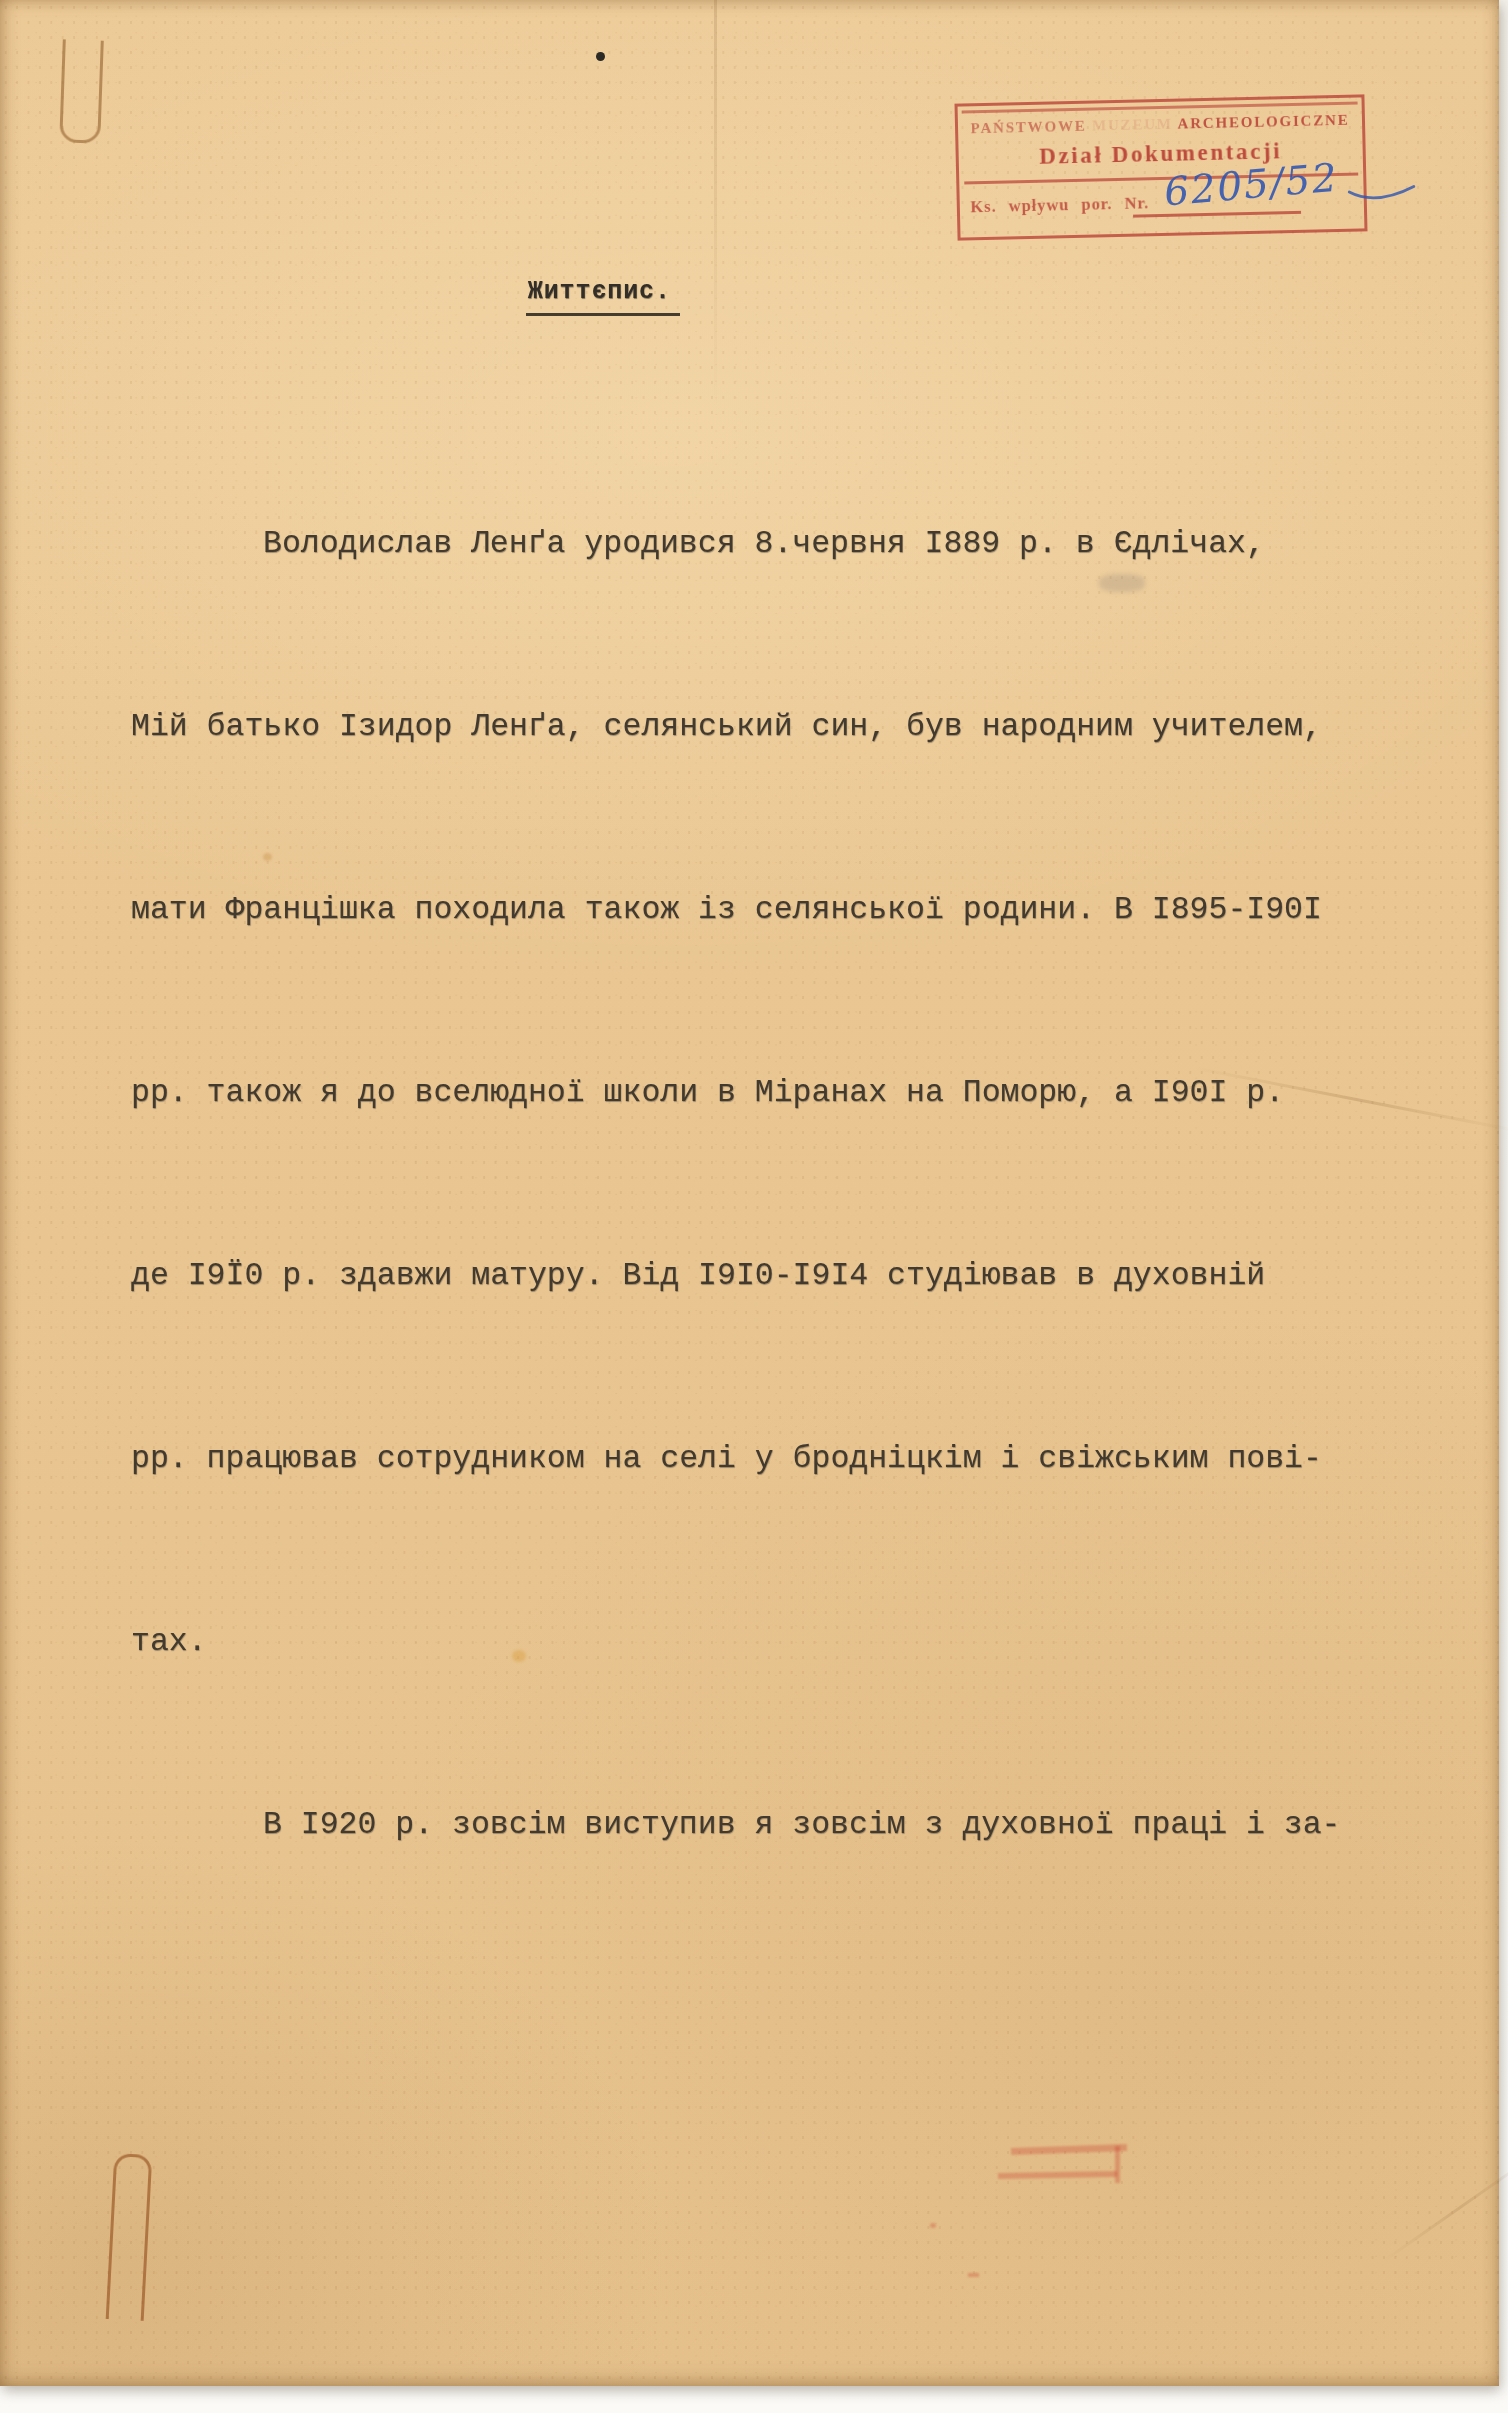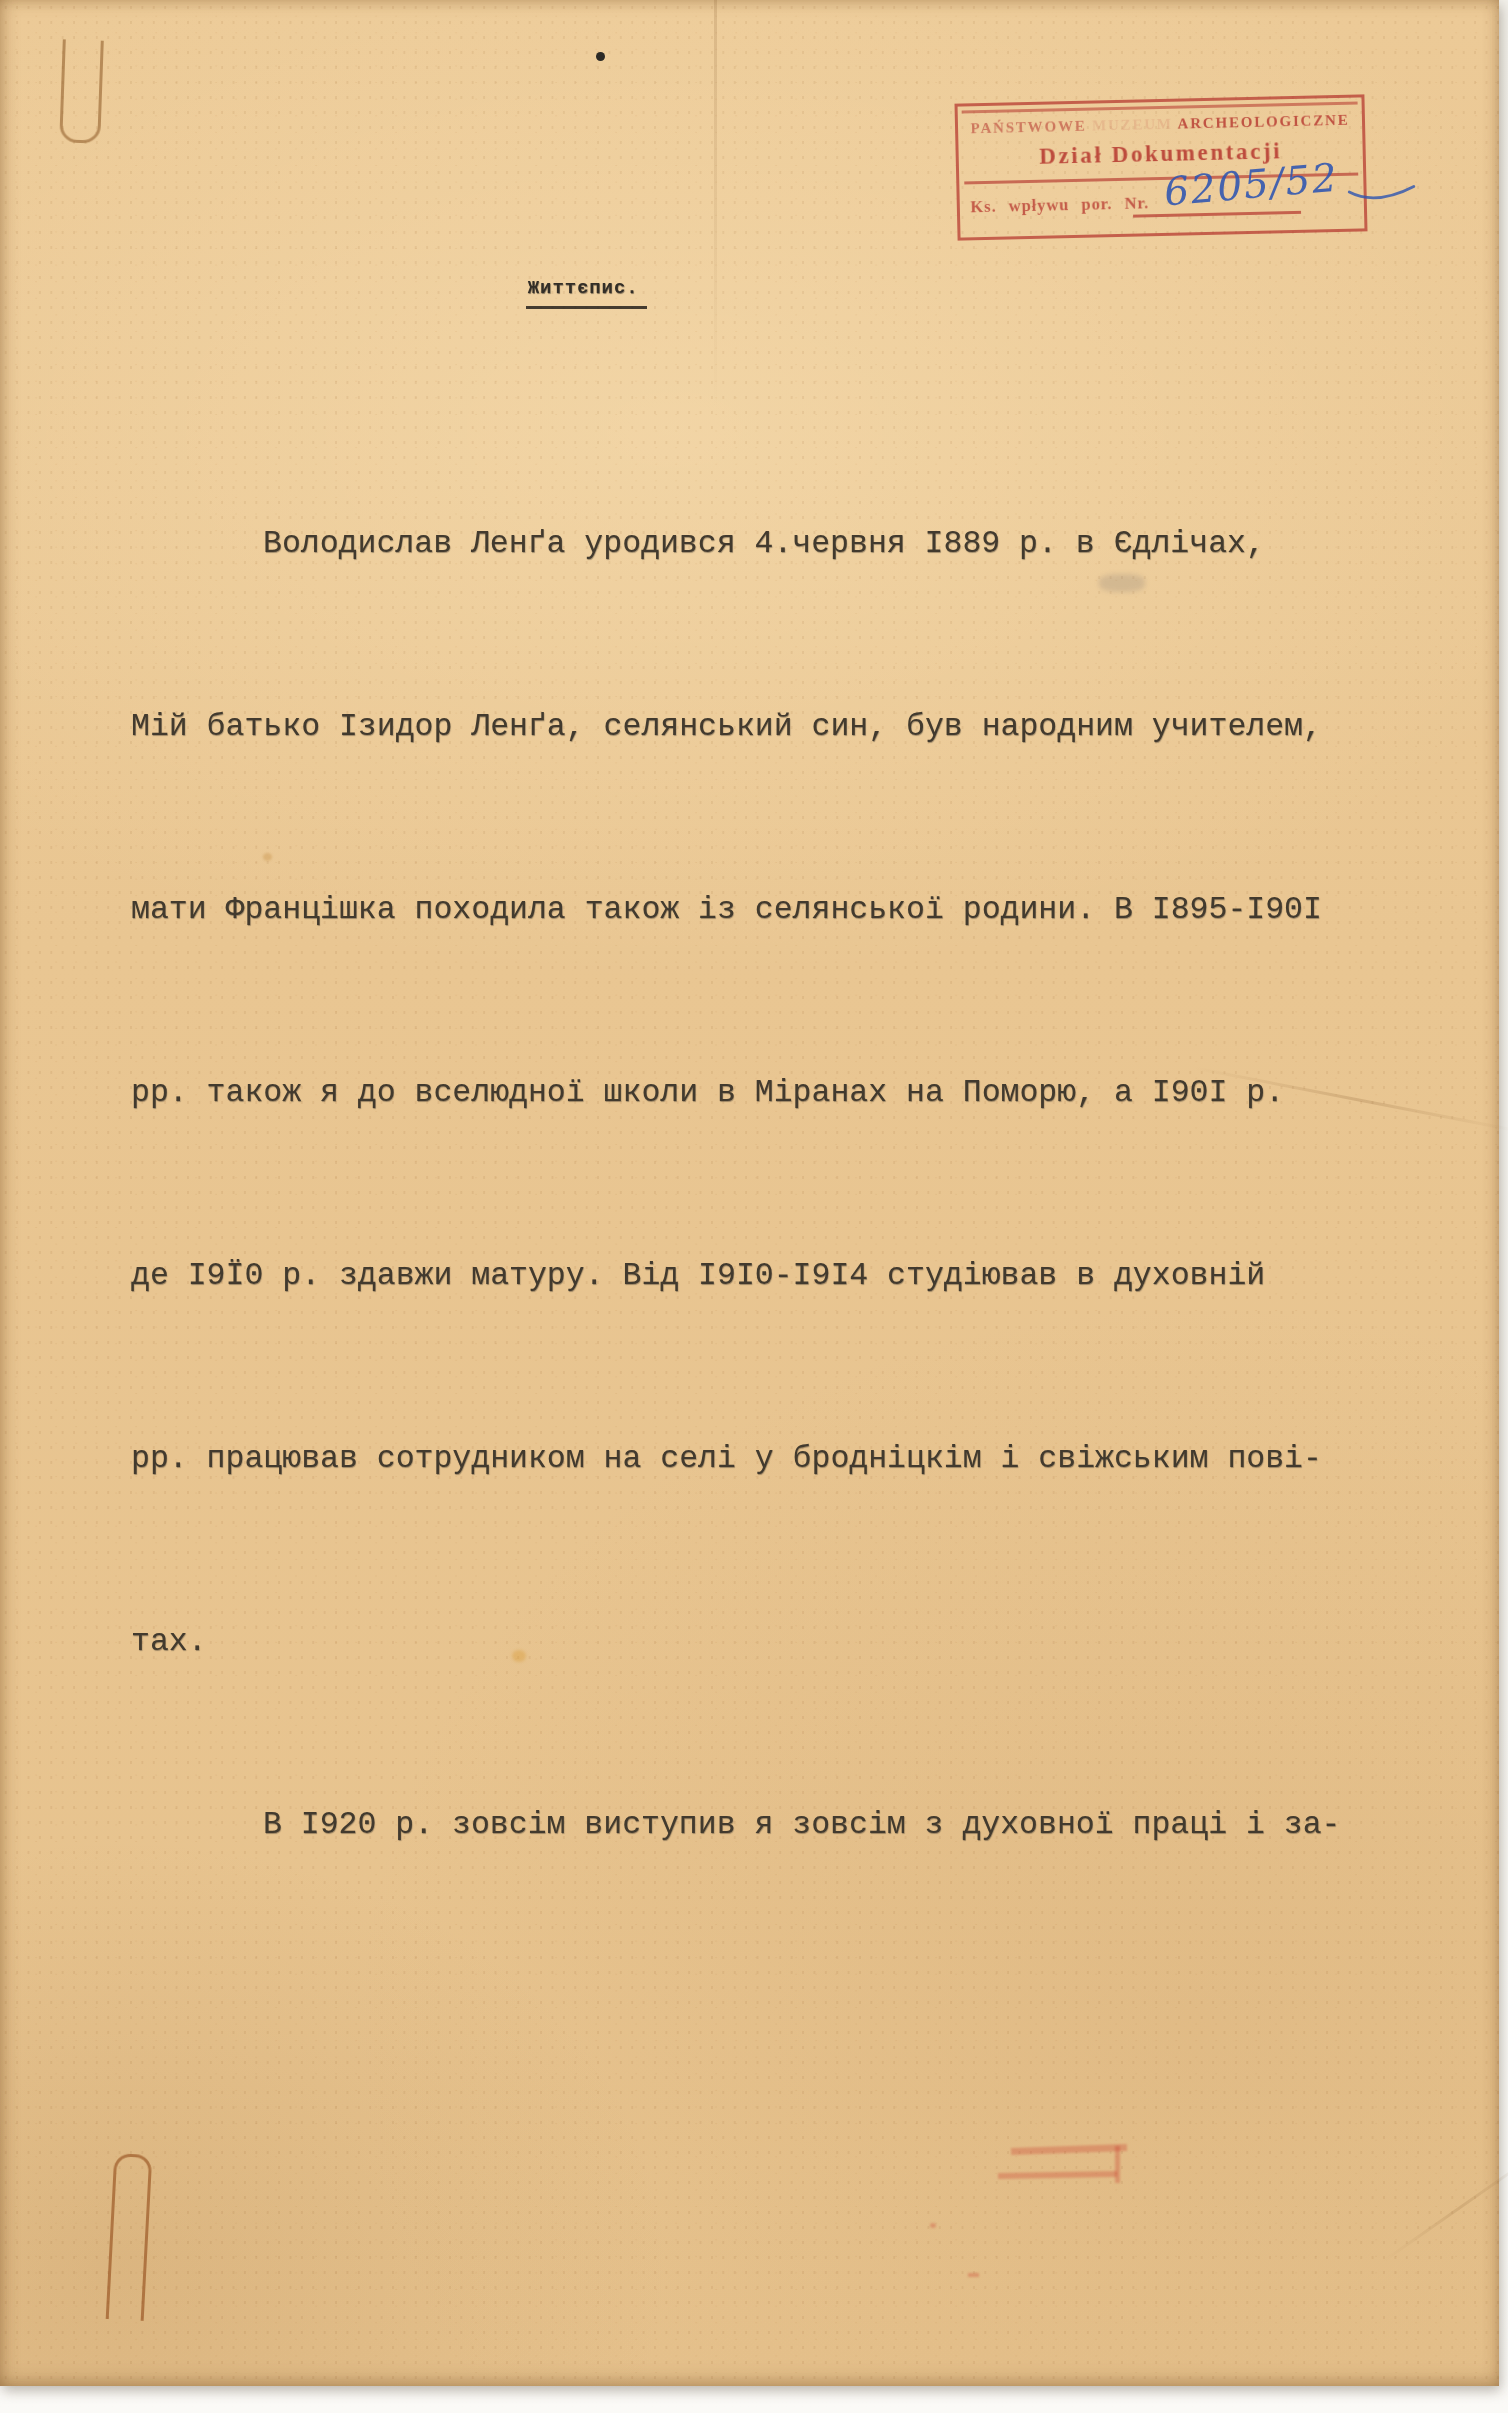--- a/index.html
+++ b/index.html
@@ -35,21 +35,21 @@
 
   .ink-dot{position:absolute;left:596px;top:52px;width:8.8px;height:8.8px;border-radius:50%;background:#2c2a26;filter:blur(0.4px);}
 
   .clip{position:absolute;pointer-events:none;filter:blur(0.4px);}
   .clip.top{left:61px;top:40px;width:35px;height:100px;border:3.5px solid rgba(139,86,36,.55);border-top:none;border-radius:0 0 17.5px 17.5px;transform:rotate(2deg);}
   .clip.bottom{left:110px;top:2154px;width:31.5px;height:163px;border:3.5px solid rgba(146,74,24,.60);border-bottom:none;border-radius:16.6px 16.6px 0 0;transform:rotate(3deg);}
 
   .doc-title{
     position:absolute;left:526px;top:277px;
     font-family:"Liberation Mono","DejaVu Sans Mono",monospace;
-    font-size:19px;font-weight:bold;letter-spacing:0.9px;
+    font-size:25px;font-weight:bold;letter-spacing:0.9px;
     color:#332e27;text-shadow:0.5px 0.7px 0.8px rgba(51,46,39,.55);
     border-bottom:3.1px solid rgba(44,39,32,.88);
     padding:0 8.8px 7px 1.8px;white-space:pre;
   }
   #body-text{
     position:absolute;left:131px;top:391px;width:1260px;
     font-family:"Liberation Mono","DejaVu Sans Mono",monospace;
     font-size:31.5px;line-height:61px;
     color:#423a2e;text-shadow:0.5px 0.8px 0.9px rgba(66,58,46,.45);
     white-space:pre;
@@ -119,21 +119,21 @@
       <div class="num-underline"></div>
     </div>
     <div class="handwriting">6205/52</div>
     <svg class="hw-tail" width="70" height="23" viewBox="0 0 80 26">
       <path d="M2 6 Q 30 26 76 10" stroke="rgba(45,84,176,.8)" stroke-width="3.2" fill="none" stroke-linecap="round"></path>
     </svg>
 
     <div class="doc-title">Життєпис.</div>
 
     <div id="body-text">
-      <div class="line indent">Володислав Ленґа уродився 4.червня I889 р. в Єдлічах,</div>
+      <div class="line indent">Володислав Ленґа уродився 8.червня I889 р. в Єдлічах,</div>
       <div class="line">Мій батько Ізидор Ленґа, селянський син, був народним учителем,</div>
       <div class="line">мати Францішка походила також із селянської родини. В I895-I90I</div>
       <div class="line">рр. також я до вселюдної школи в Міранах на Поморю, а I90I р.</div>
       <div class="line">де I9Ї0 р. здавжи матуру. Від I9I0-I9I4 студіював в духовній</div>
       <div class="line">рр. працював сотрудником на селі у бродніцкім і свіжським пові-</div>
       <div class="line">тах.</div>
       <div class="line indent">В I920 р. зовсім виступив я зовсім з духовної праці і за-</div>
       
       
       

